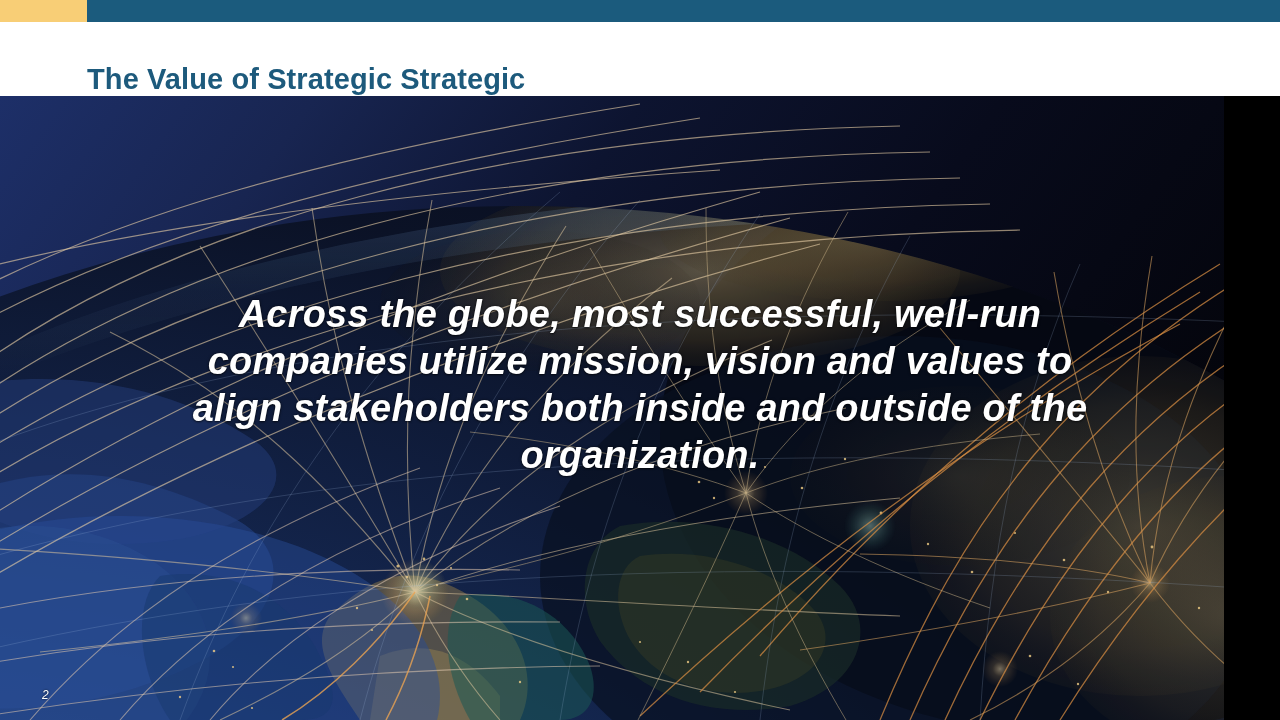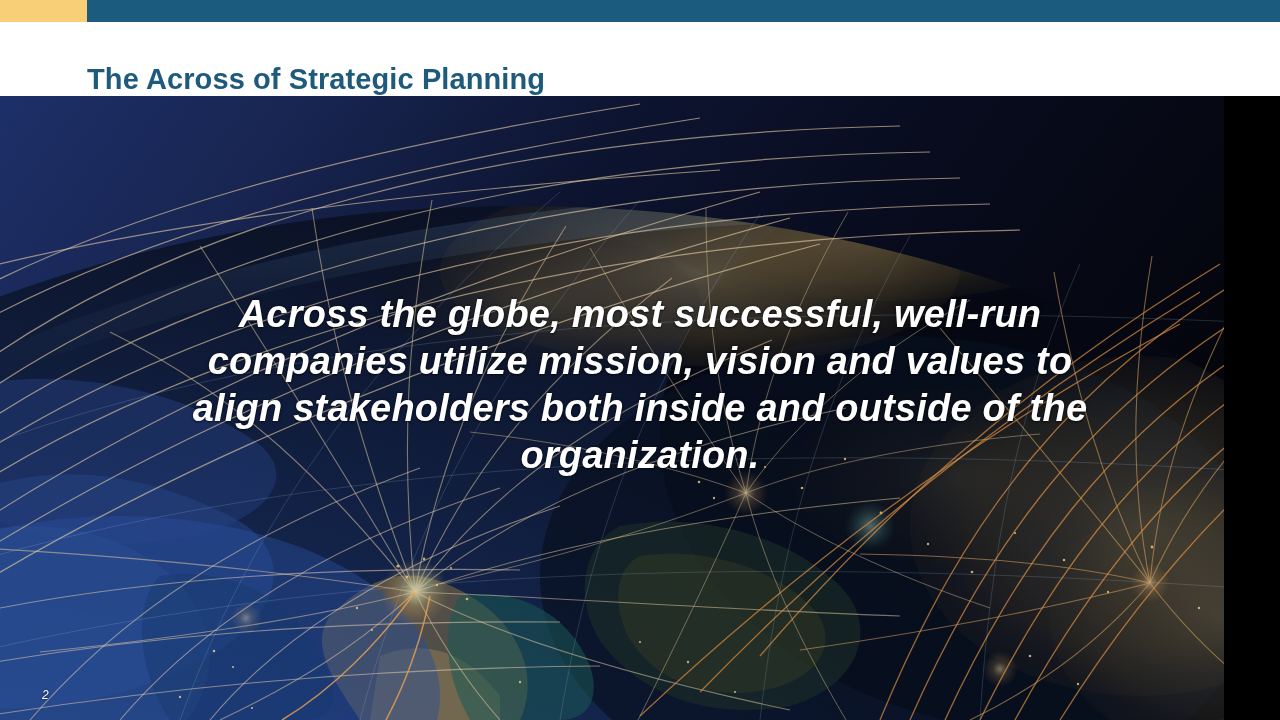--- a/index.html
+++ b/index.html
@@ -83,21 +83,21 @@
 <body>
 
 <div class="slide">
 
   <div class="topbar">
     <div class="topbar-gold"></div>
     <div class="topbar-blue"></div>
   </div>
 
   <div class="title-band">
-    <div class="title-text">The Across of Strategic Planning</div>
+    <div class="title-text">The Value of Strategic Strategic</div>
   </div>
 
   <div class="stage">
     <svg width="1280" height="624" viewBox="0 0 1280 624">
       <defs>
 
         <linearGradient id="sky" x1="0" y1="0" x2="1" y2="0.35">
           <stop offset="0" stop-color="#1d2f68"></stop>
           <stop offset="0.22" stop-color="#182551"></stop>
           <stop offset="0.45" stop-color="#0d1430"></stop>

